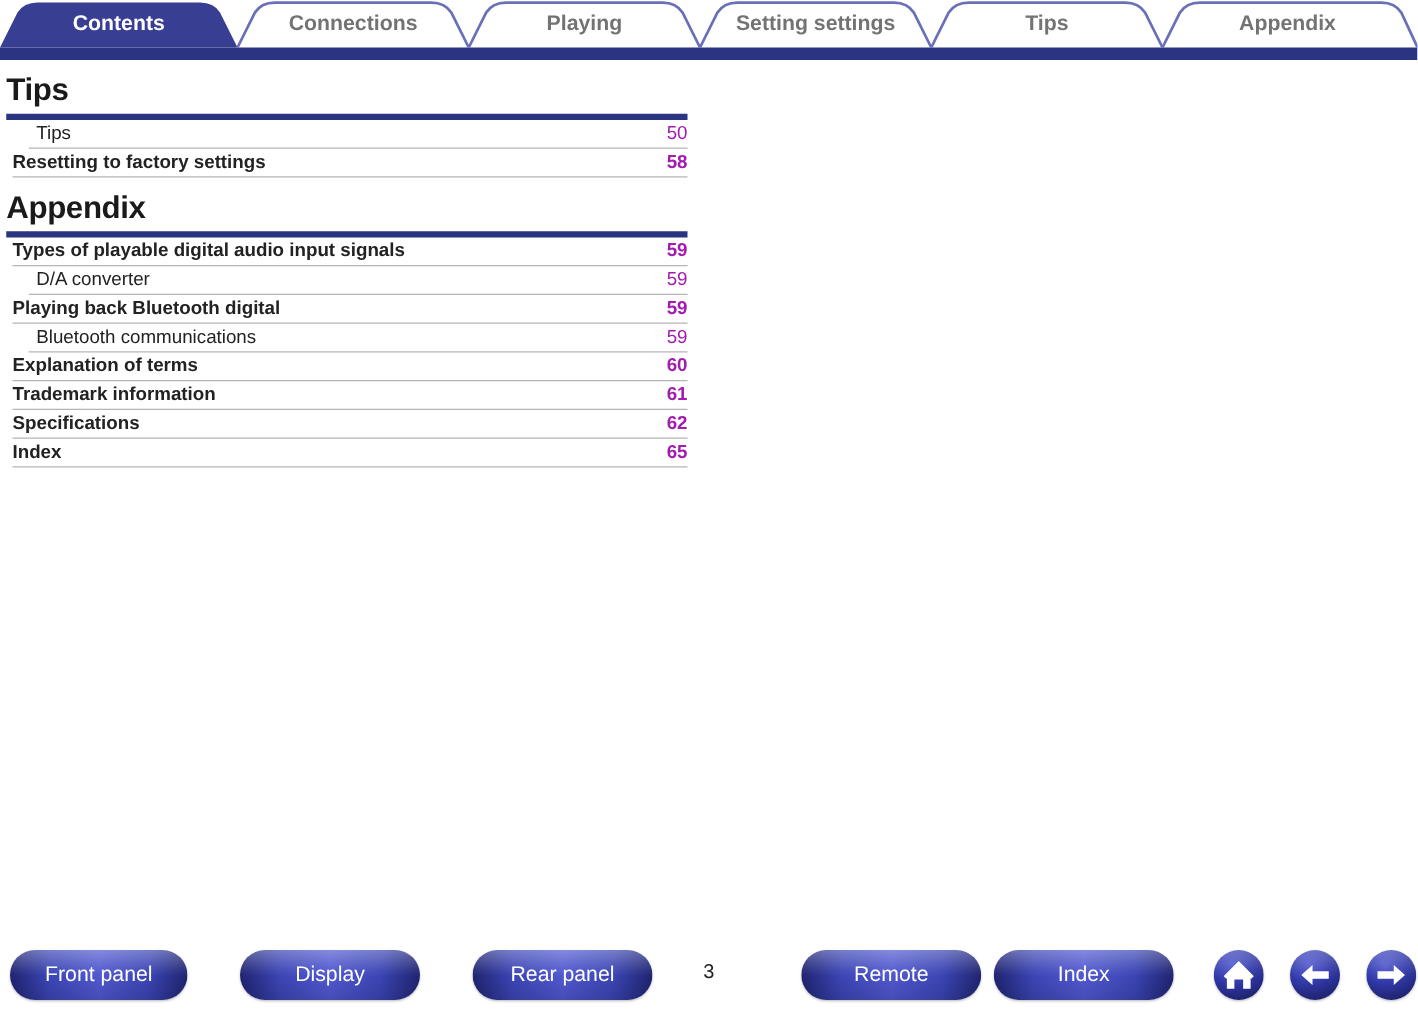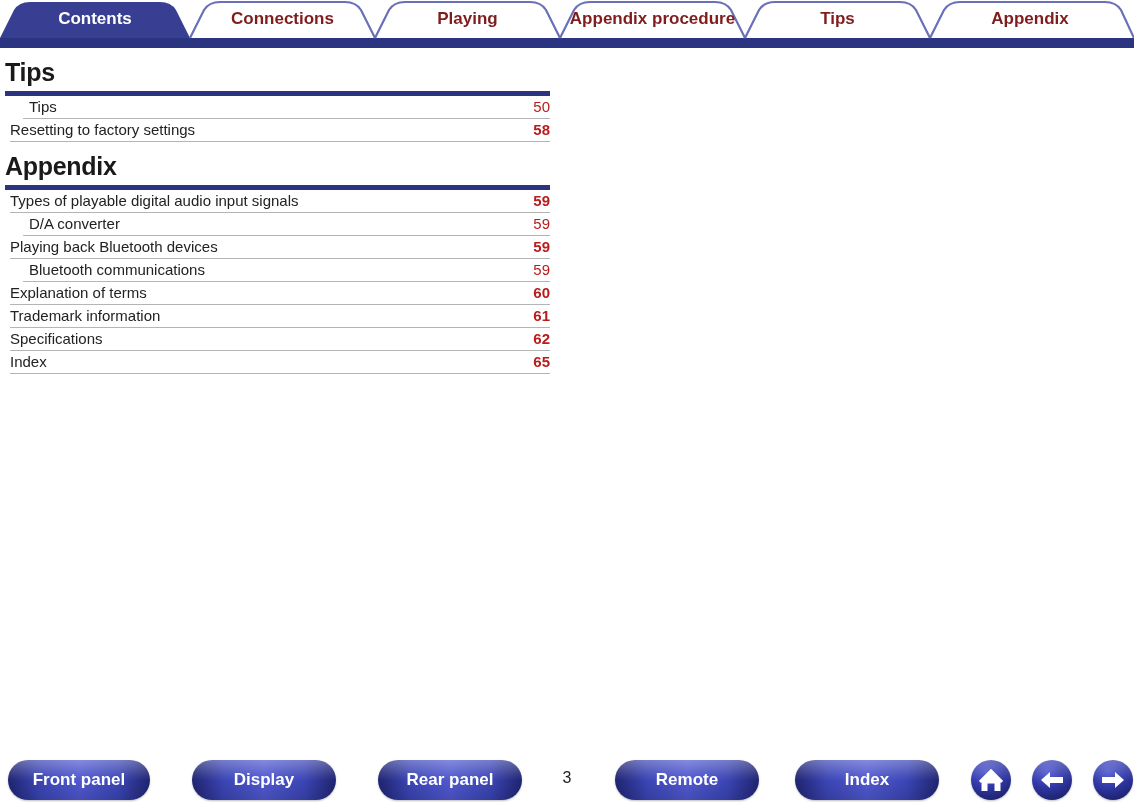--- a/index.html
+++ b/index.html
@@ -31,21 +31,21 @@
   .tab-label {
     position: absolute;
     top: 7px;
     height: 24px;
     line-height: 24px;
     text-align: center;
     font-size: 17px;
     font-weight: bold;
     letter-spacing: 0px;
     white-space: nowrap;
-    color: #7f1d1d;
+    color: #737373;
   }
   .tab-label.active {
     color: #ffffff;
   }
 
   
   #content {
     position: absolute;
     left: 0;
     top: 48px;
@@ -86,31 +86,31 @@
     color: #222222;
     white-space: nowrap;
   }
   .toc-row .row-page {
     position: absolute;
     top: 2px;
     right: 0;
     width: 50px;
     text-align: right;
     font-size: 15px;
-    color: #b91c1c;
+    color: #a21caf;
   }
   .toc-row .row-rule {
     position: absolute;
     bottom: 0;
     height: 1px;
     background: #b5b5b5;
   }
 
   
-  .toc-row.lvl1 .row-text { left: 5px; font-weight: normal; }
+  .toc-row.lvl1 .row-text { left: 5px; font-weight: bold; }
   .toc-row.lvl1 .row-page { font-weight: bold; right: 0; }
   .toc-row.lvl1 .row-rule { left: 5px; right: 0; }
 
   
   .toc-row.lvl2 .row-text { left: 24px; font-weight: normal; }
   .toc-row.lvl2 .row-page { font-weight: normal; right: 0; }
   .toc-row.lvl2 .row-rule { left: 18px; right: 0; }
 
   .toc-inner {
     position: relative;
@@ -139,21 +139,21 @@
         rgba(0,0,0,0.13) 100%),
       linear-gradient(90deg,
         #1f2470 0%,
         #3b45b4 22%,
         #5058cf 50%,
         #3b45b4 78%,
         #1f2470 100%);
     box-shadow: 0 1px 2px rgba(0,0,0,0.25);
     color: #ffffff;
     font-size: 17px;
-    font-weight: bold;
+    font-weight: normal;
     text-align: center;
     line-height: 40px;
     white-space: nowrap;
     cursor: pointer;
   }
   .circle-btn {
     position: absolute;
     top: 5px;
     width: 40px;
     height: 40px;
@@ -199,21 +199,21 @@
       <path d="M 375,38 L 389,10 Q 394,2 405,2 L 530,2 Q 541,2 546,10 L 560,38"></path>
       <path d="M 560,38 L 574,10 Q 579,2 590,2 L 715,2 Q 726,2 731,10 L 745,38"></path>
       <path d="M 745,38 L 759,10 Q 764,2 775,2 L 900,2 Q 911,2 916,10 L 930,38"></path>
       <path d="M 930,38 L 944,10 Q 949,2 960,2 L 1105,2 Q 1116,2 1121,10 L 1134,38"></path>
     </g>
   </svg>
 
   <div class="tab-label active" style="left:0px;   width:190px;">Contents</div>
   <div class="tab-label" style="left:190px; width:185px;">Connections</div>
   <div class="tab-label" style="left:375px; width:185px;">Playing</div>
-  <div class="tab-label" style="left:560px; width:185px;">Appendix procedure</div>
+  <div class="tab-label" style="left:560px; width:185px;">Setting settings</div>
   <div class="tab-label" style="left:745px; width:185px;">Tips</div>
   <div class="tab-label" style="left:930px; width:200px;">Appendix</div>
 </div>
 
 <div id="content">
 
   <div class="section">
     <h1 class="section-title">Tips</h1>
     <div class="section-rule"></div>
     <div class="toc-inner">
@@ -241,21 +241,21 @@
           <span class="row-text">Types of playable digital audio input signals</span>
           <span class="row-page">59</span>
           <span class="row-rule"></span>
         </li>
         <li class="toc-row lvl2">
           <span class="row-text">D/A converter</span>
           <span class="row-page">59</span>
           <span class="row-rule"></span>
         </li>
         <li class="toc-row lvl1">
-          <span class="row-text">Playing back Bluetooth devices</span>
+          <span class="row-text">Playing back Bluetooth digital</span>
           <span class="row-page">59</span>
           <span class="row-rule"></span>
         </li>
         <li class="toc-row lvl2">
           <span class="row-text">Bluetooth communications</span>
           <span class="row-page">59</span>
           <span class="row-rule"></span>
         </li>
         <li class="toc-row lvl1">
           <span class="row-text">Explanation of terms</span>
@@ -284,21 +284,21 @@
 </div>
 
 <div id="footer">
 
   <div class="pill" style="left:8px;   width:142px;">Front panel</div>
   <div class="pill" style="left:192px; width:144px;">Display</div>
   <div class="pill" style="left:378px; width:144px;">Rear panel</div>
 
   <div id="page-number">3</div>
 
-  <div class="pill" style="left:615px; width:144px;">Remote</div>
+  <div class="pill" style="left:641px; width:144px;">Remote</div>
   <div class="pill" style="left:795px; width:144px;">Index</div>
 
   <div class="circle-btn" style="left:971px;">
     <svg viewBox="0 0 40 40">
       <path d="M20 9 L32 21 L29.5 21 L29.5 31 L23.5 31 L23.5 23.5 L16.5 23.5 L16.5 31 L10.5 31 L10.5 21 L8 21 Z" fill="#ffffff"></path>
       <path d="M20 9 L32 21 L30 23 L20 13 L10 23 L8 21 Z" fill="#ffffff"></path>
     </svg>
   </div>
 
   <div class="circle-btn" style="left:1032px;">

